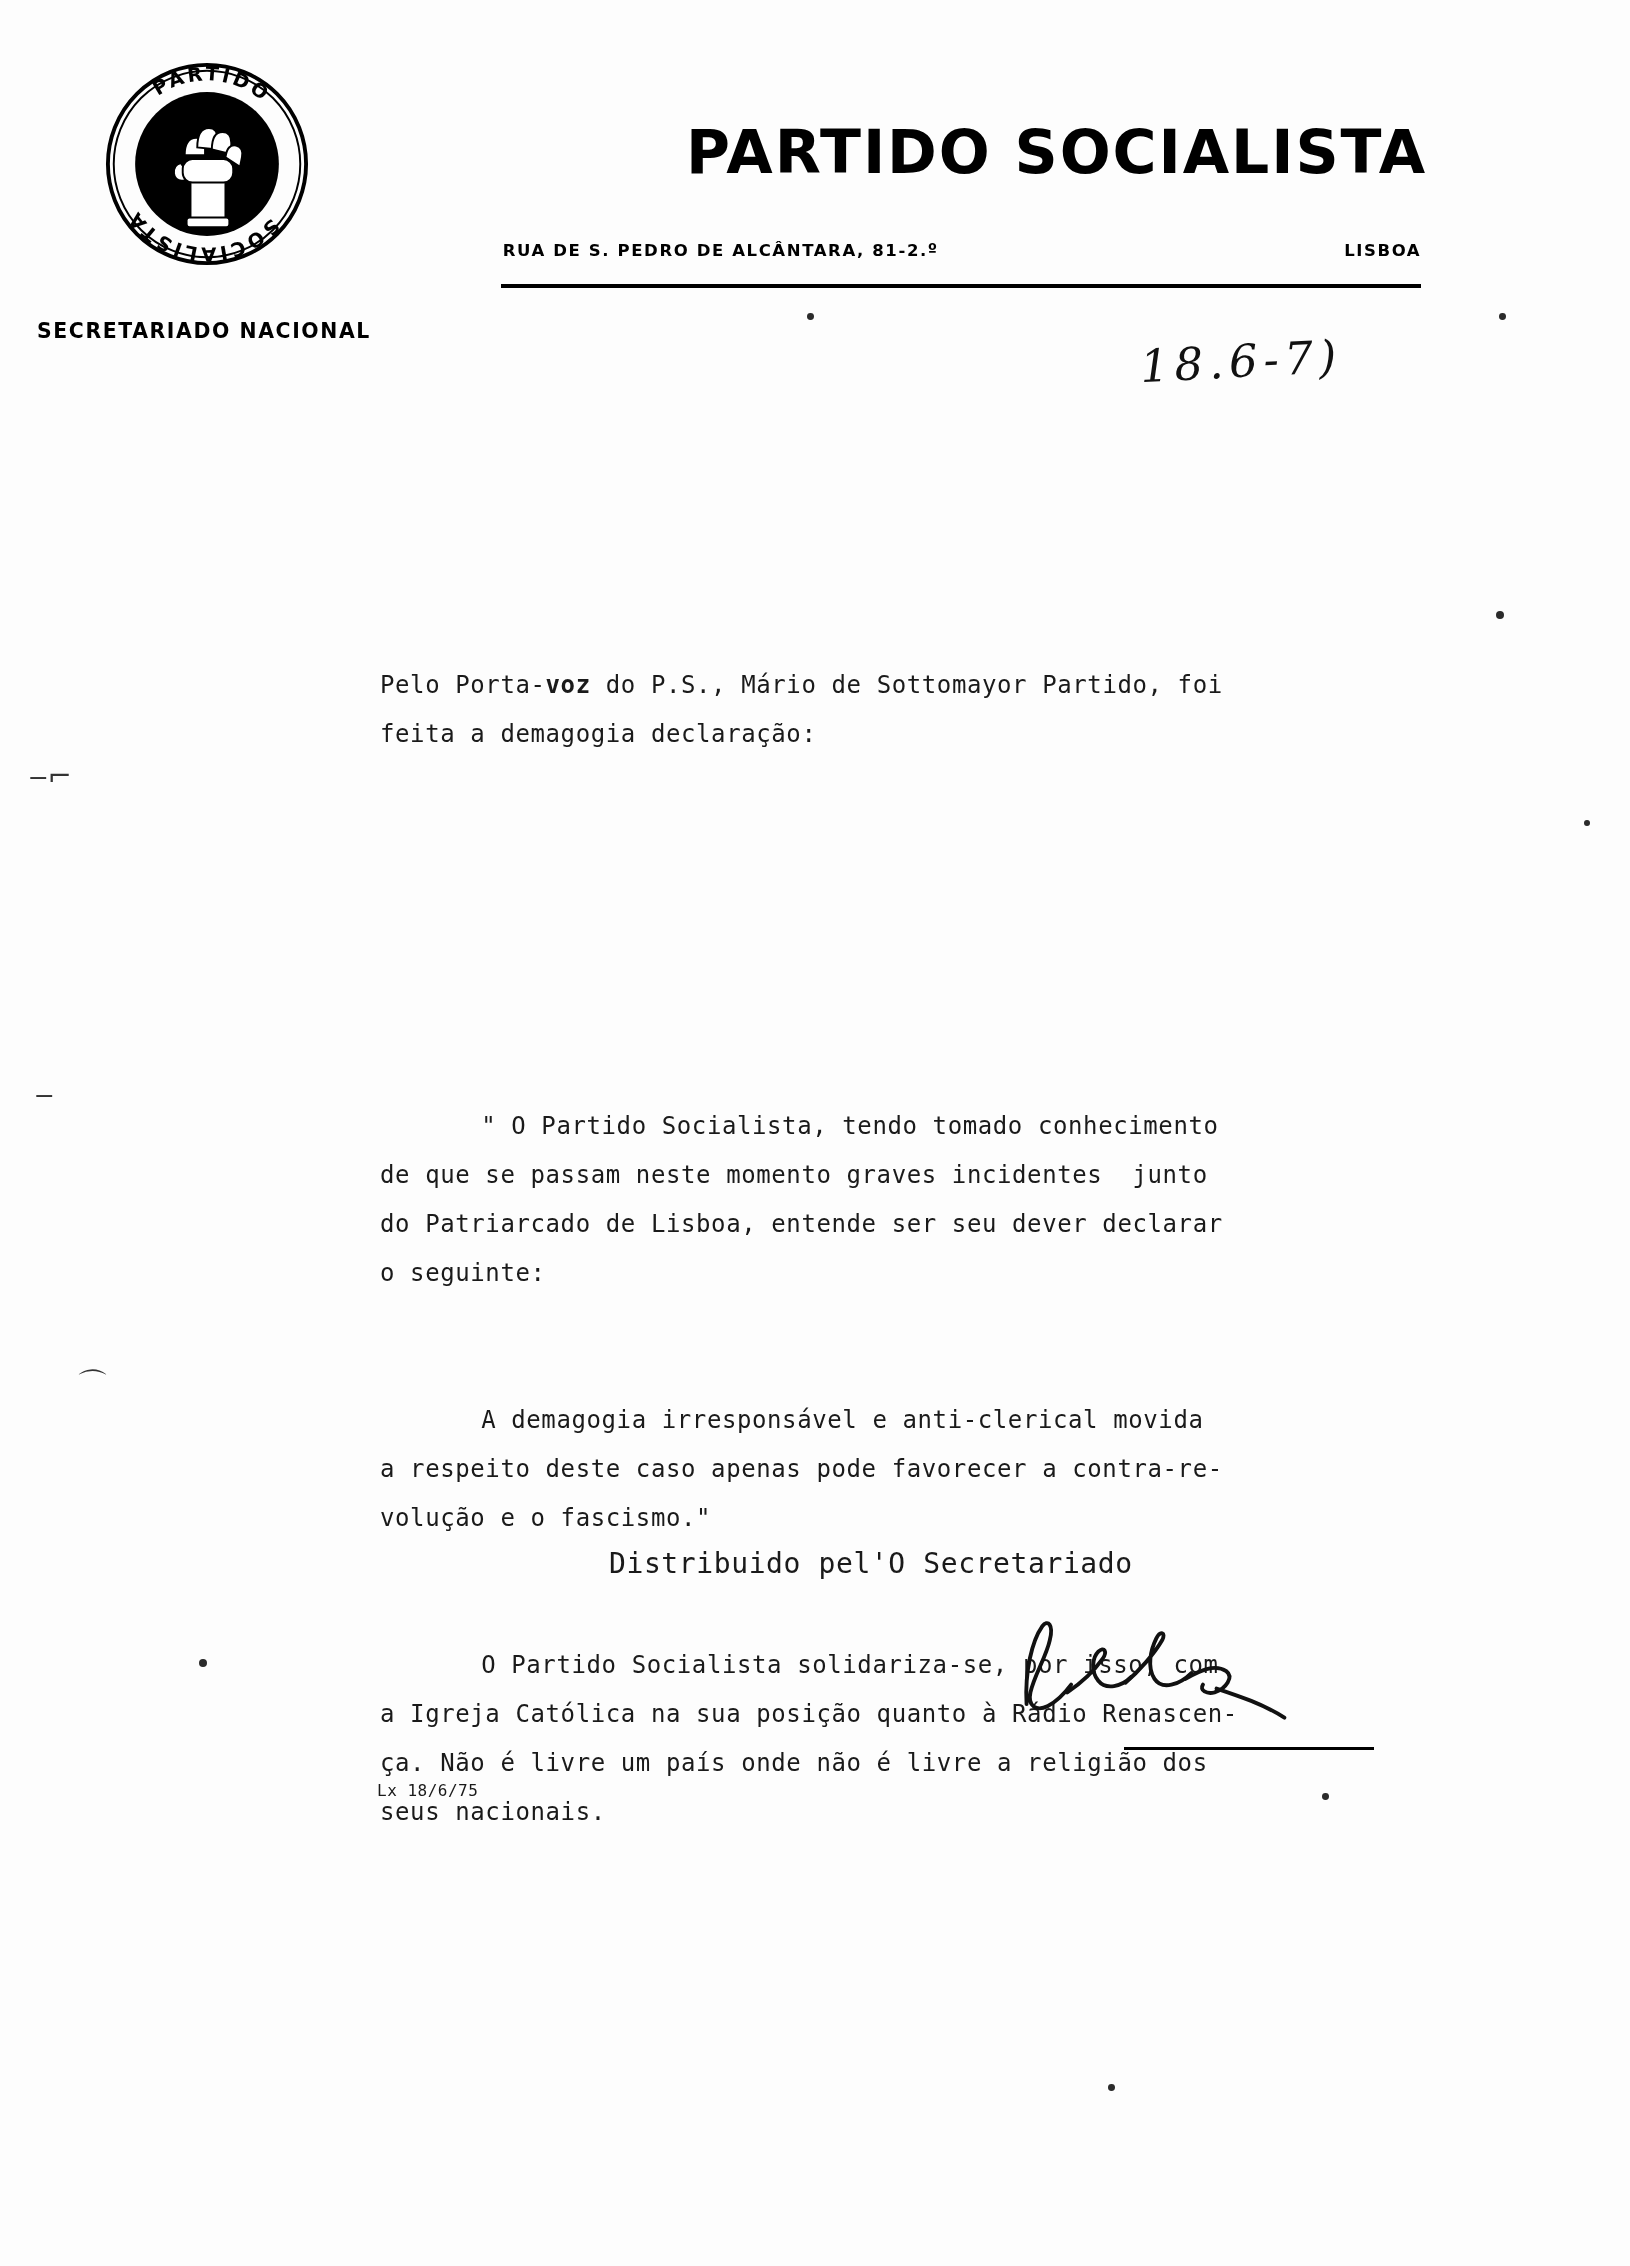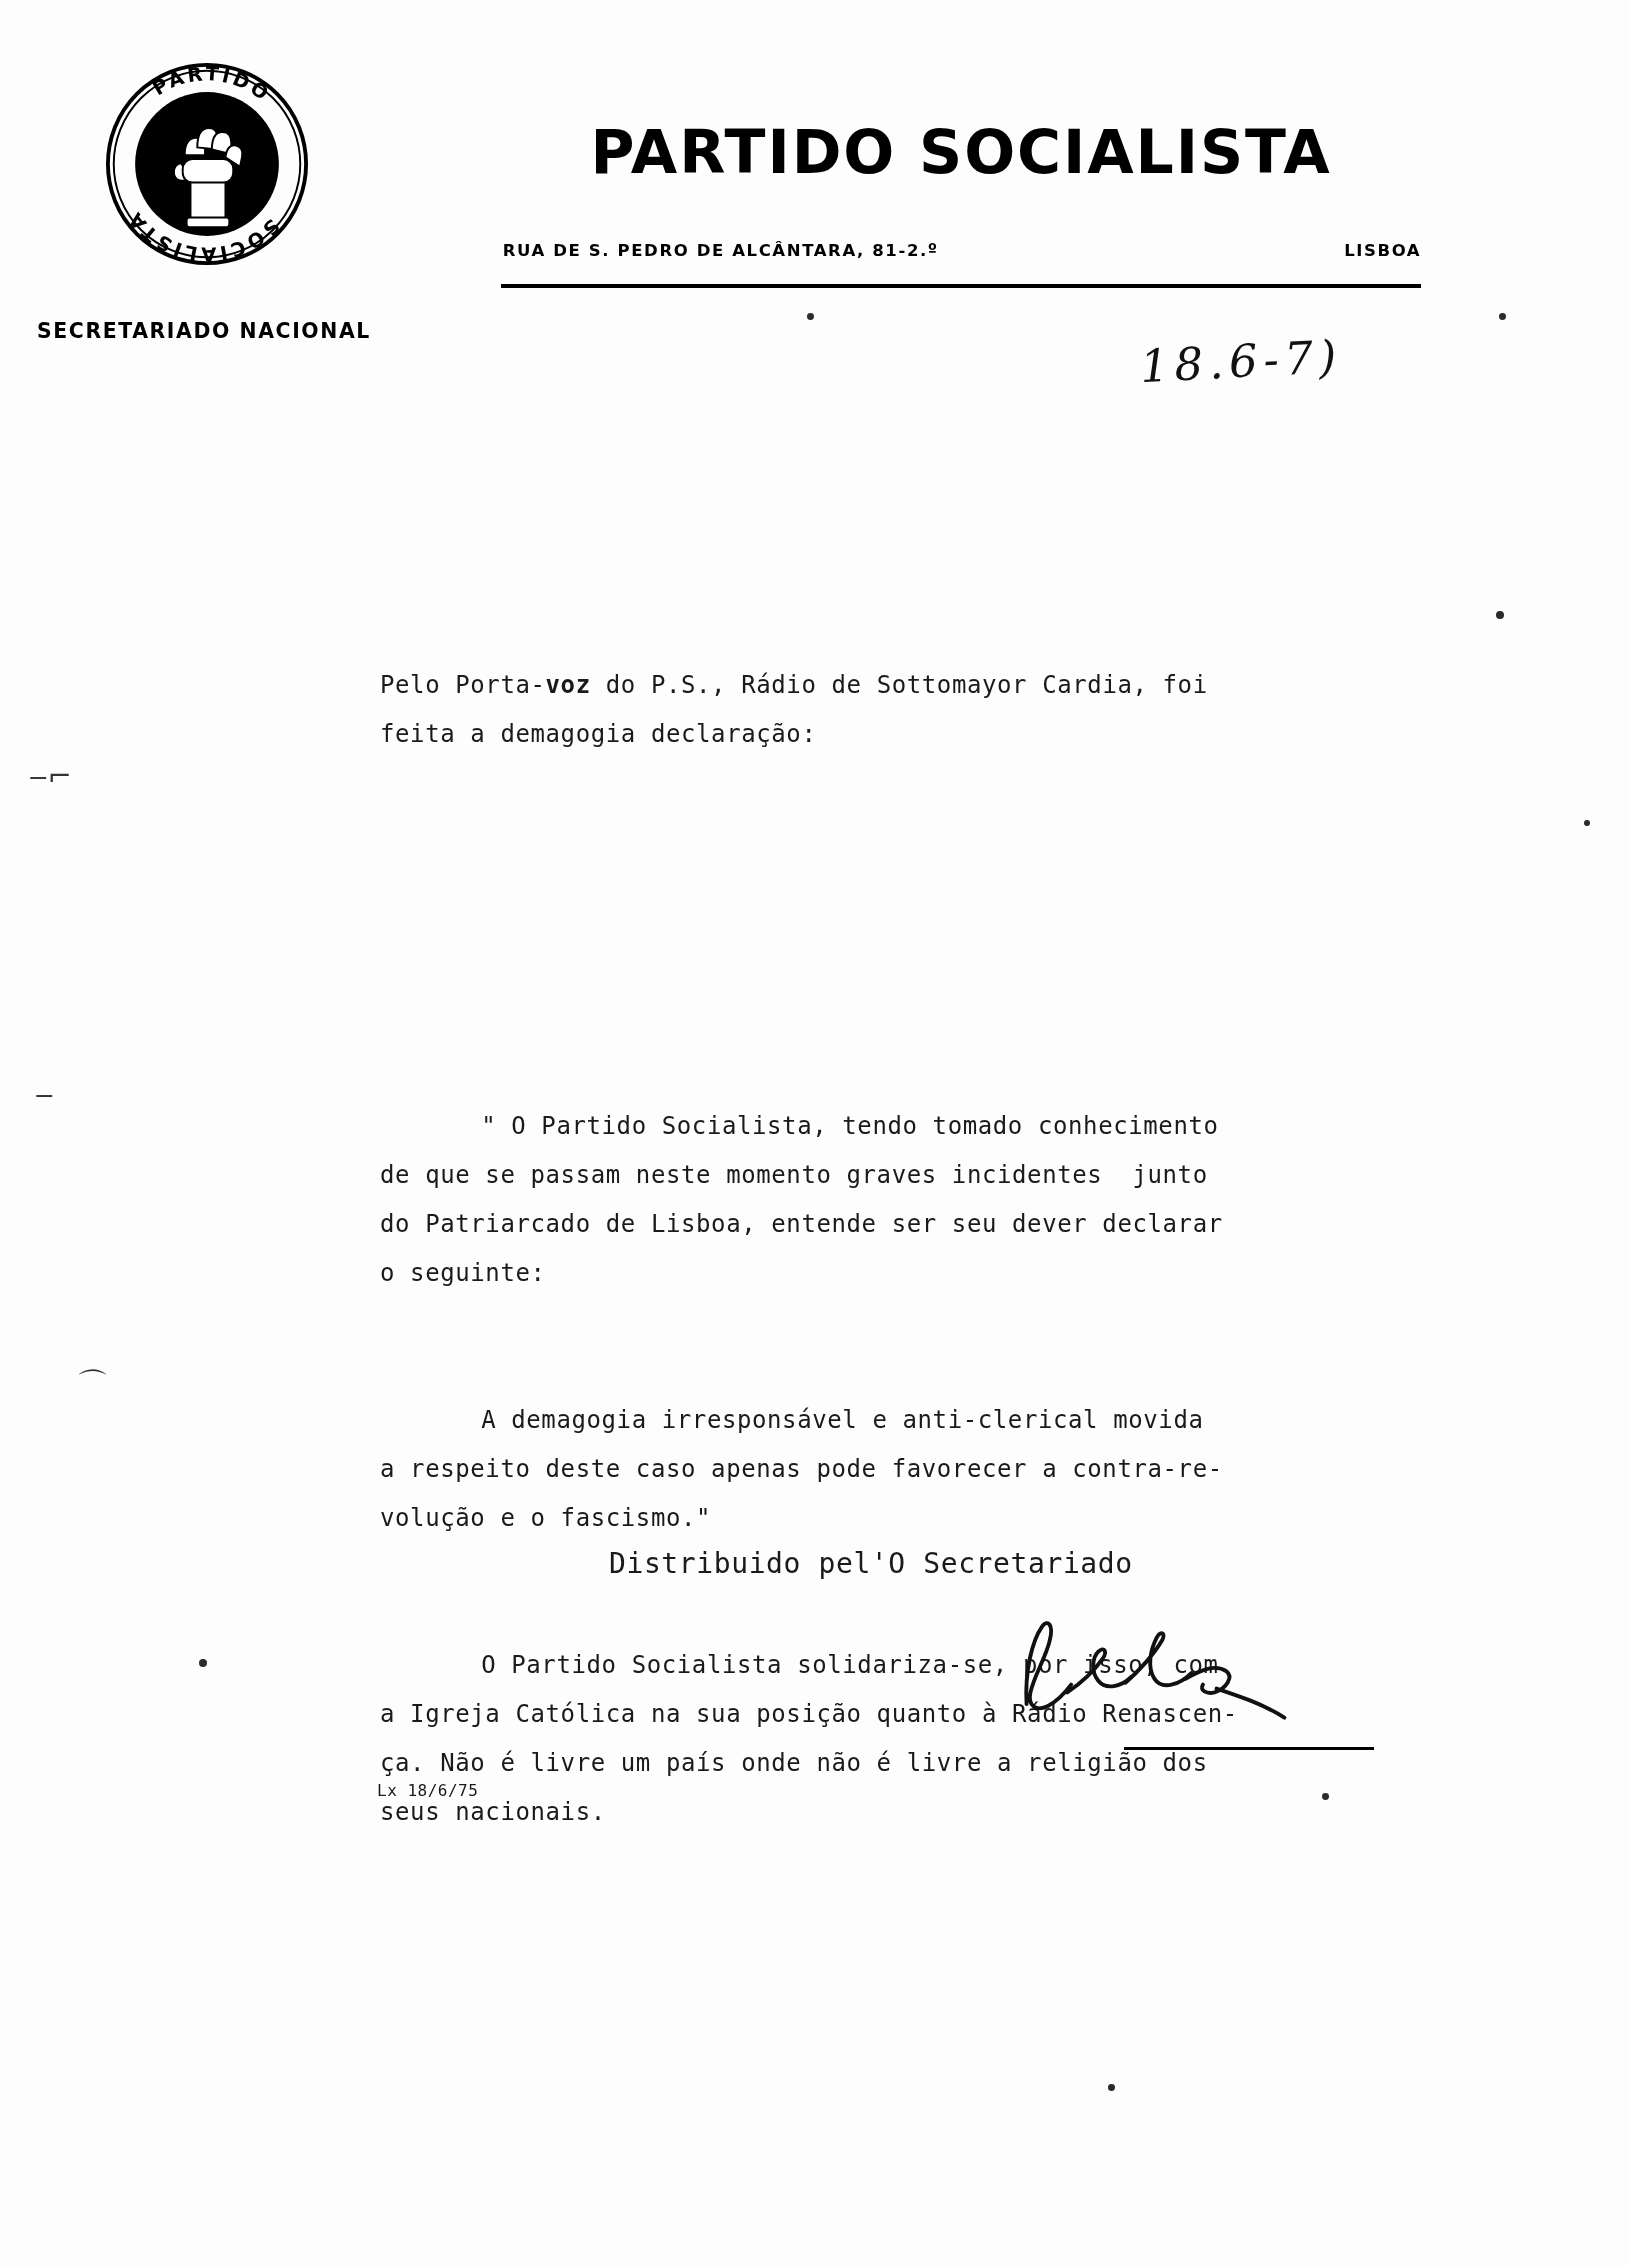--- a/index.html
+++ b/index.html
@@ -38,21 +38,21 @@
     width: 204px;
     height: 204px;
   }
   .logo svg { display: block; }
 
   .org-title {
     position: absolute;
     left: 495px;
     top: 78px;
     width: 932px;
-    text-align: center;
+    text-align: right;
     font-family: "DejaVu Sans", sans-serif;
     font-weight: bold;
     font-size: 60px;
     letter-spacing: 1.9px;
     color: #000;
     white-space: nowrap;
   }
 
   .addr-row {
     position: absolute;
@@ -217,21 +217,21 @@
       <span class="addr-right">LISBOA</span>
     </div>
 
     <div class="rule"></div>
   </div>
 
   <div class="secretariat">SECRETARIADO NACIONAL</div>
   <div class="handwritten-date">18.6-7)</div>
 
   <div class="body-text">
-    <p class="para"><span>Pelo Porta-</span><span class="bold-word">voz</span><span> do P.S., Rádio de Sottomayor Cardia, foi</span>
+    <p class="para"><span>Pelo Porta-</span><span class="bold-word">voz</span><span> do P.S., Mário de Sottomayor Partido, foi</span>
 <span>feita a demagogia declaração:</span></p>
 
     <div class="gap"></div>
 
     <p class="para"><span class="indent"></span><span>" O Partido Socialista, tendo tomado conhecimento
 de que se passam neste momento graves incidentes  junto
 do Patriarcado de Lisboa, entende ser seu dever declarar
 o seguinte:</span></p>
     <p class="para"><span class="indent"></span><span>A demagogia irresponsável e anti-clerical movida
 a respeito deste caso apenas pode favorecer a contra-re-

